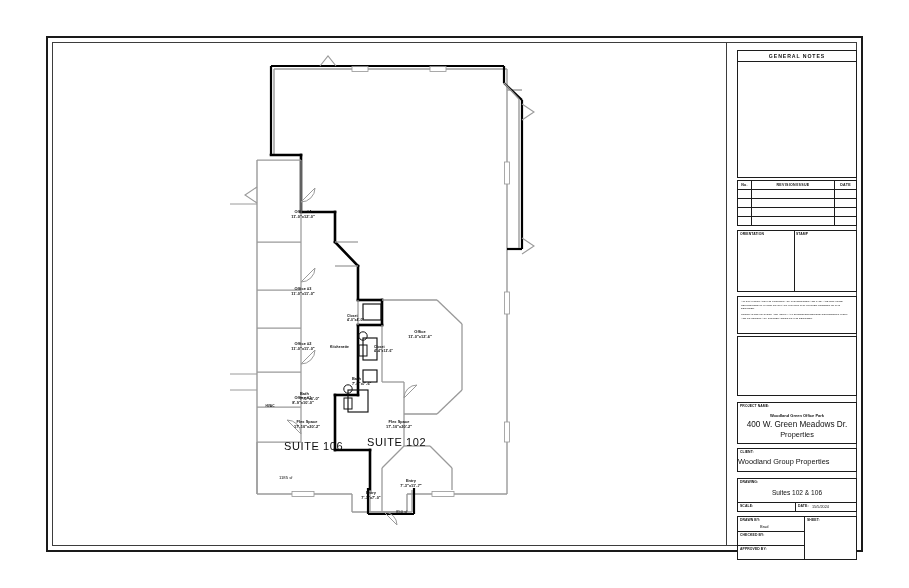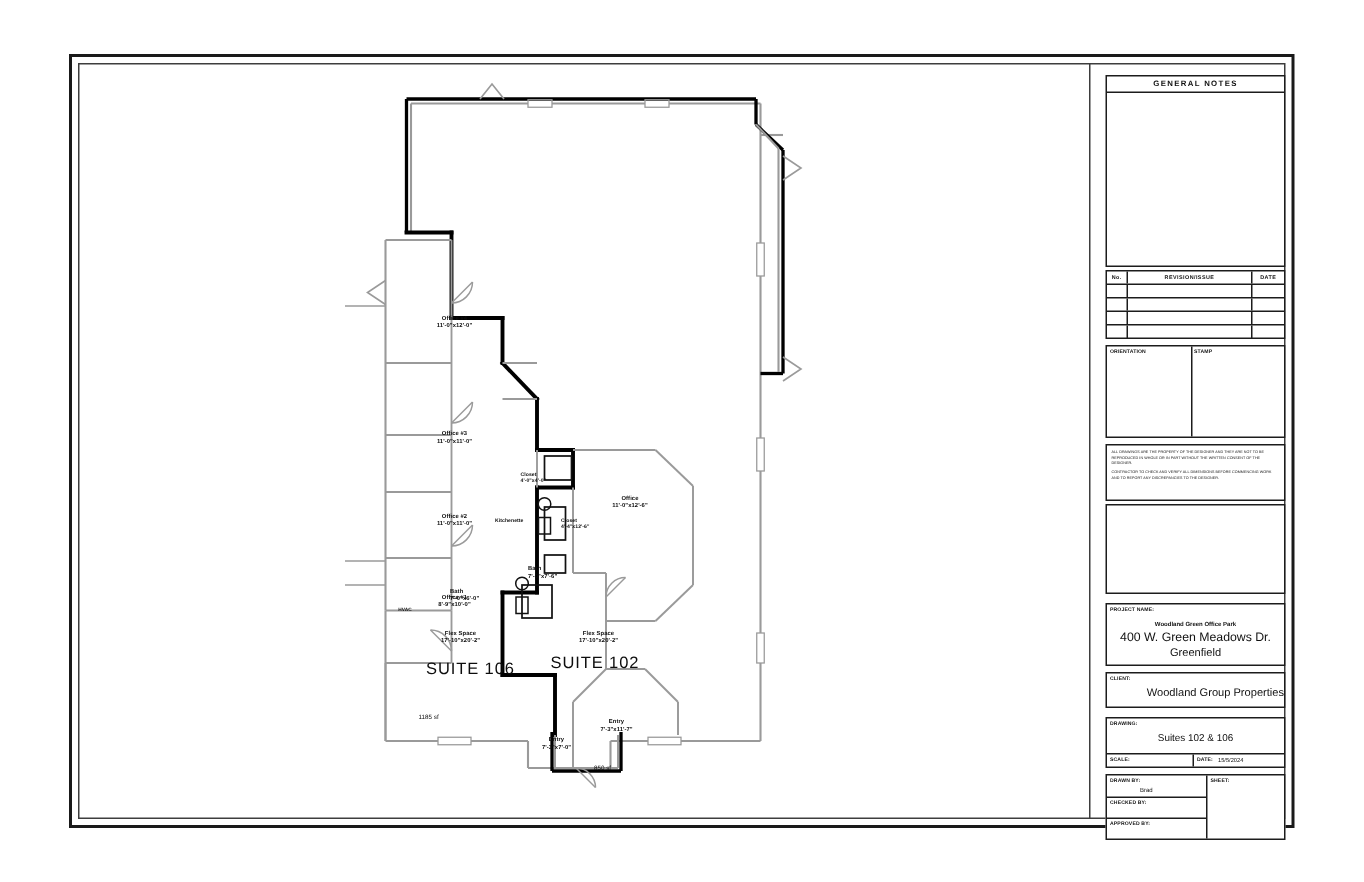--- a/index.html
+++ b/index.html
@@ -117,21 +117,21 @@
   }
   #proj-city {
     position: absolute; top: 27px; left: 0; right: 0;
     text-align: center; font-size: 7.4px; color: #111;
   }
 
   
   #client-box { left: 4px; top: 404px; width: 120px; height: 24px; }
   #client-val {
     position: absolute; top: 8px; left: 0; right: 0;
-    text-align: right; font-size: 7.4px; color: #111;
+    text-align: left; font-size: 7.4px; color: #111;
   }
 
   
   #draw-box { left: 4px; top: 434px; width: 120px; height: 34px; }
   #draw-title {
     position: absolute; top: 10px; left: 0; right: 0;
     text-align: center; font-size: 6.6px; color: #111;
   }
   #draw-bar {
     position: absolute; left: 0; right: 0; bottom: 0; height: 9px;
@@ -497,21 +497,21 @@
       <div class="disc-p">ALL DRAWINGS ARE THE PROPERTY OF THE DESIGNER AND THEY ARE NOT TO BE REPRODUCED IN WHOLE OR IN PART WITHOUT THE WRITTEN CONSENT OF THE DESIGNER.</div>
       <div class="disc-p">CONTRACTOR TO CHECK AND VERIFY ALL DIMENSIONS BEFORE COMMENCING WORK AND TO REPORT ANY DISCREPANCIES TO THE DESIGNER.</div>
     </div>
 
     <div class="tb-box" id="blank-box"></div>
 
     <div class="tb-box" id="proj-box">
       <div class="tb-label">PROJECT NAME:</div>
       <div id="proj-sub">Woodland Green Office Park</div>
       <div id="proj-main">400 W. Green Meadows Dr.</div>
-      <div id="proj-city">Greenfield</div>
+      <div id="proj-city">Properties</div>
     </div>
 
     <div class="tb-box" id="client-box">
       <div class="tb-label">CLIENT:</div>
       <div id="client-val">Woodland Group Properties</div>
     </div>
 
     <div class="tb-box" id="draw-box">
       <div class="tb-label">DRAWING:</div>
       <div id="draw-title">Suites 102 &amp; 106</div>

